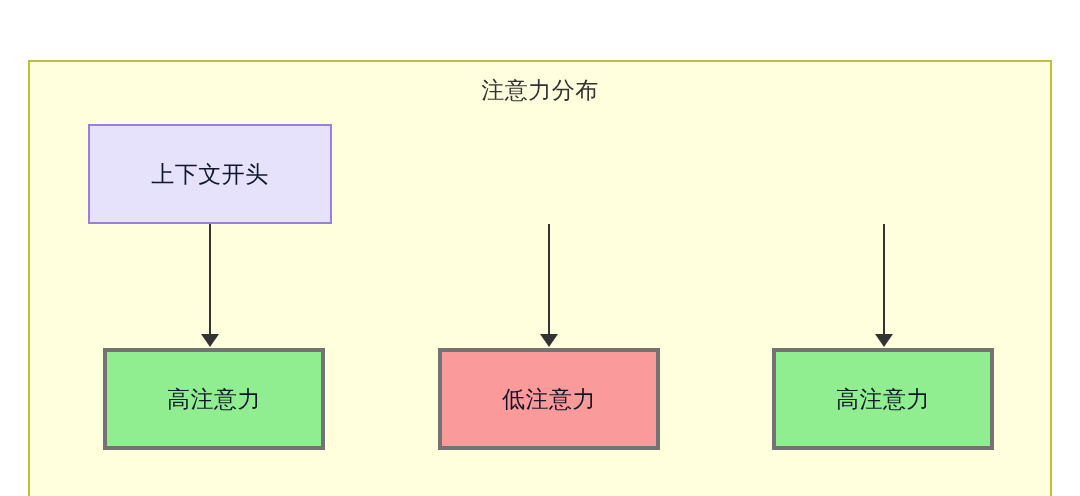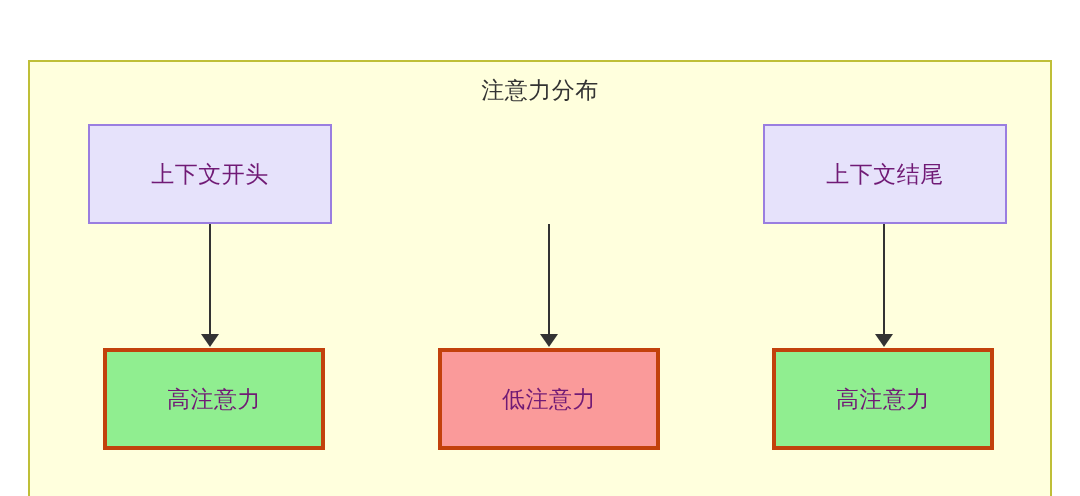--- a/index.html
+++ b/index.html
@@ -47,38 +47,38 @@
   }
 
   
   .node {
     position: absolute;
     box-sizing: border-box;
     display: flex;
     align-items: center;
     justify-content: center;
     font-size: 23px;
-    color: #701a75;
+    color: #0f172a;
     letter-spacing: 0.5px;
     white-space: nowrap;
   }
 
   .node.context {
     background: #e6e2fb;
     border: 2px solid #9a7ee0;
     width: 244px;
     height: 100px;
     top: 92px;
   }
 
   .node.result {
     width: 222px;
     height: 102px;
     top: 316px;
-    border: 4px solid #c2410c;
+    border: 4px solid #737373;
   }
 
   .node.result.high {
     background: #90ee90;
   }
 
   .node.result.low {
     background: #fa9a9a;
   }
 
@@ -125,23 +125,20 @@
 
     <div class="subgraph-title">注意力分布</div>
 
   </div>
 
   <div class="node context col-a">
     <span>上下文开头</span>
   </div>
 
 
-  <div class="node context col-c">
-    <span>上下文结尾</span>
-  </div>
 
   <div class="edge col-a"></div>
   <div class="arrowhead col-a"></div>
 
   <div class="edge col-b"></div>
   <div class="arrowhead col-b"></div>
 
   <div class="edge col-c"></div>
   <div class="arrowhead col-c"></div>
 

